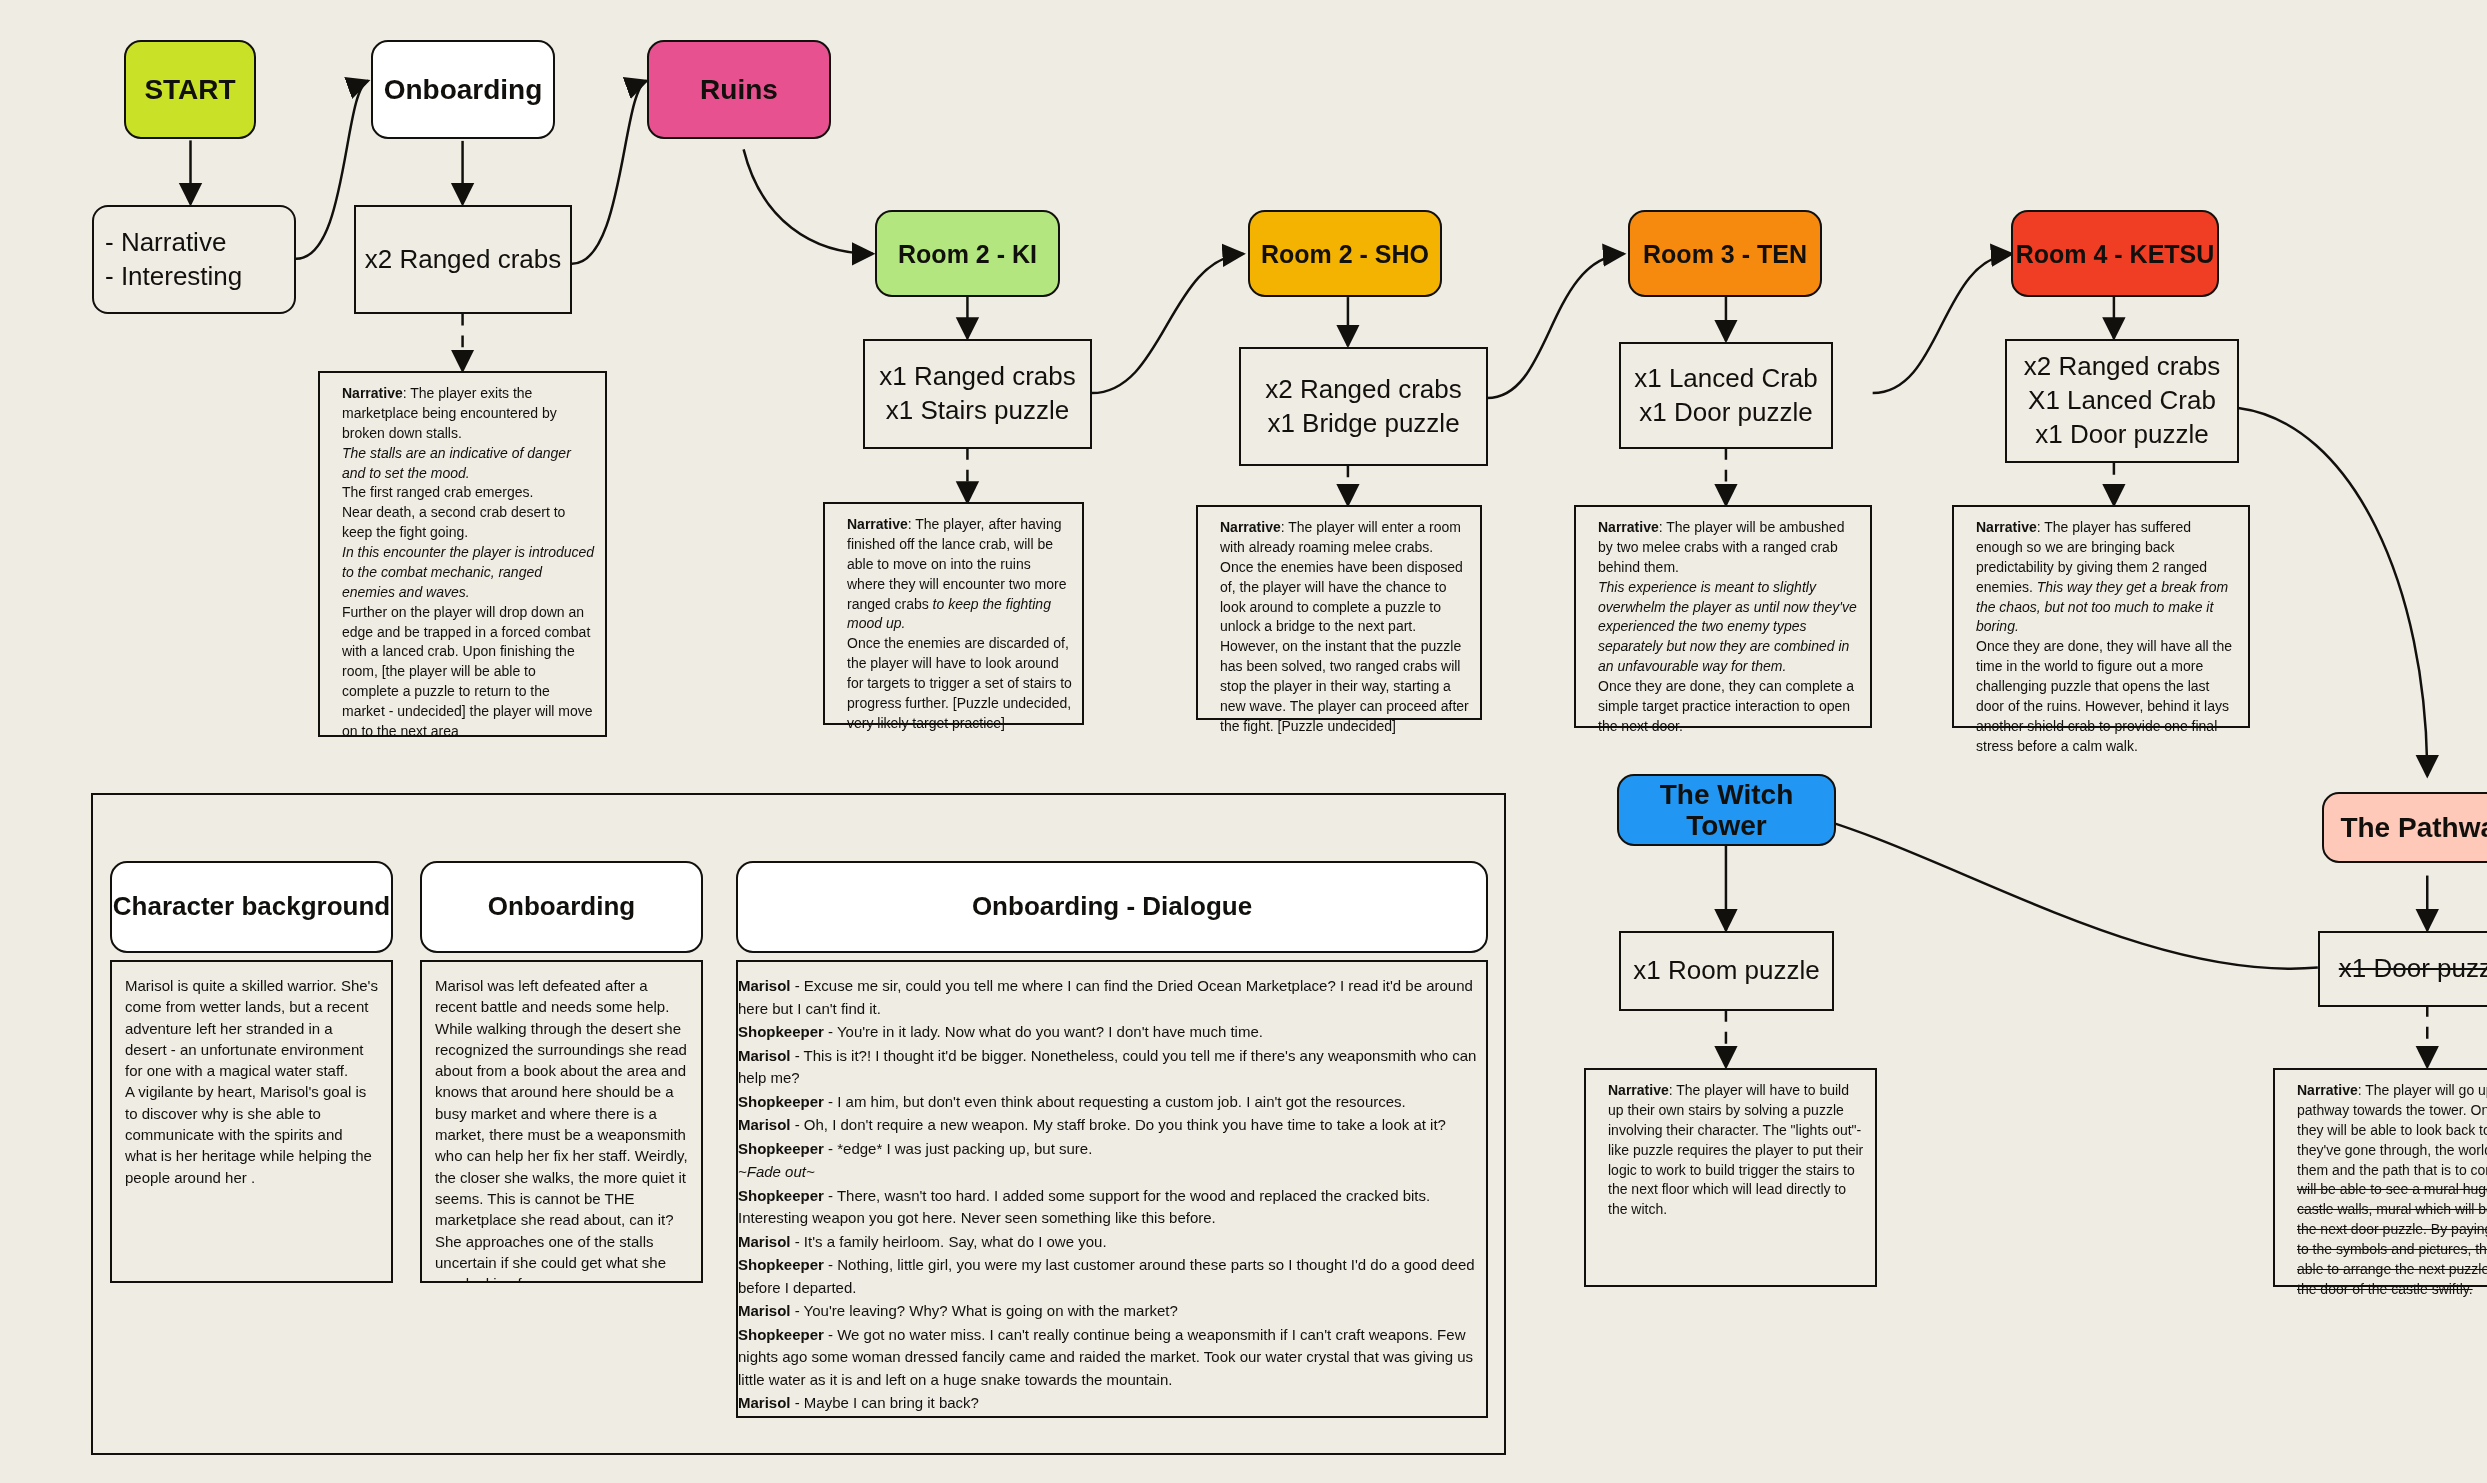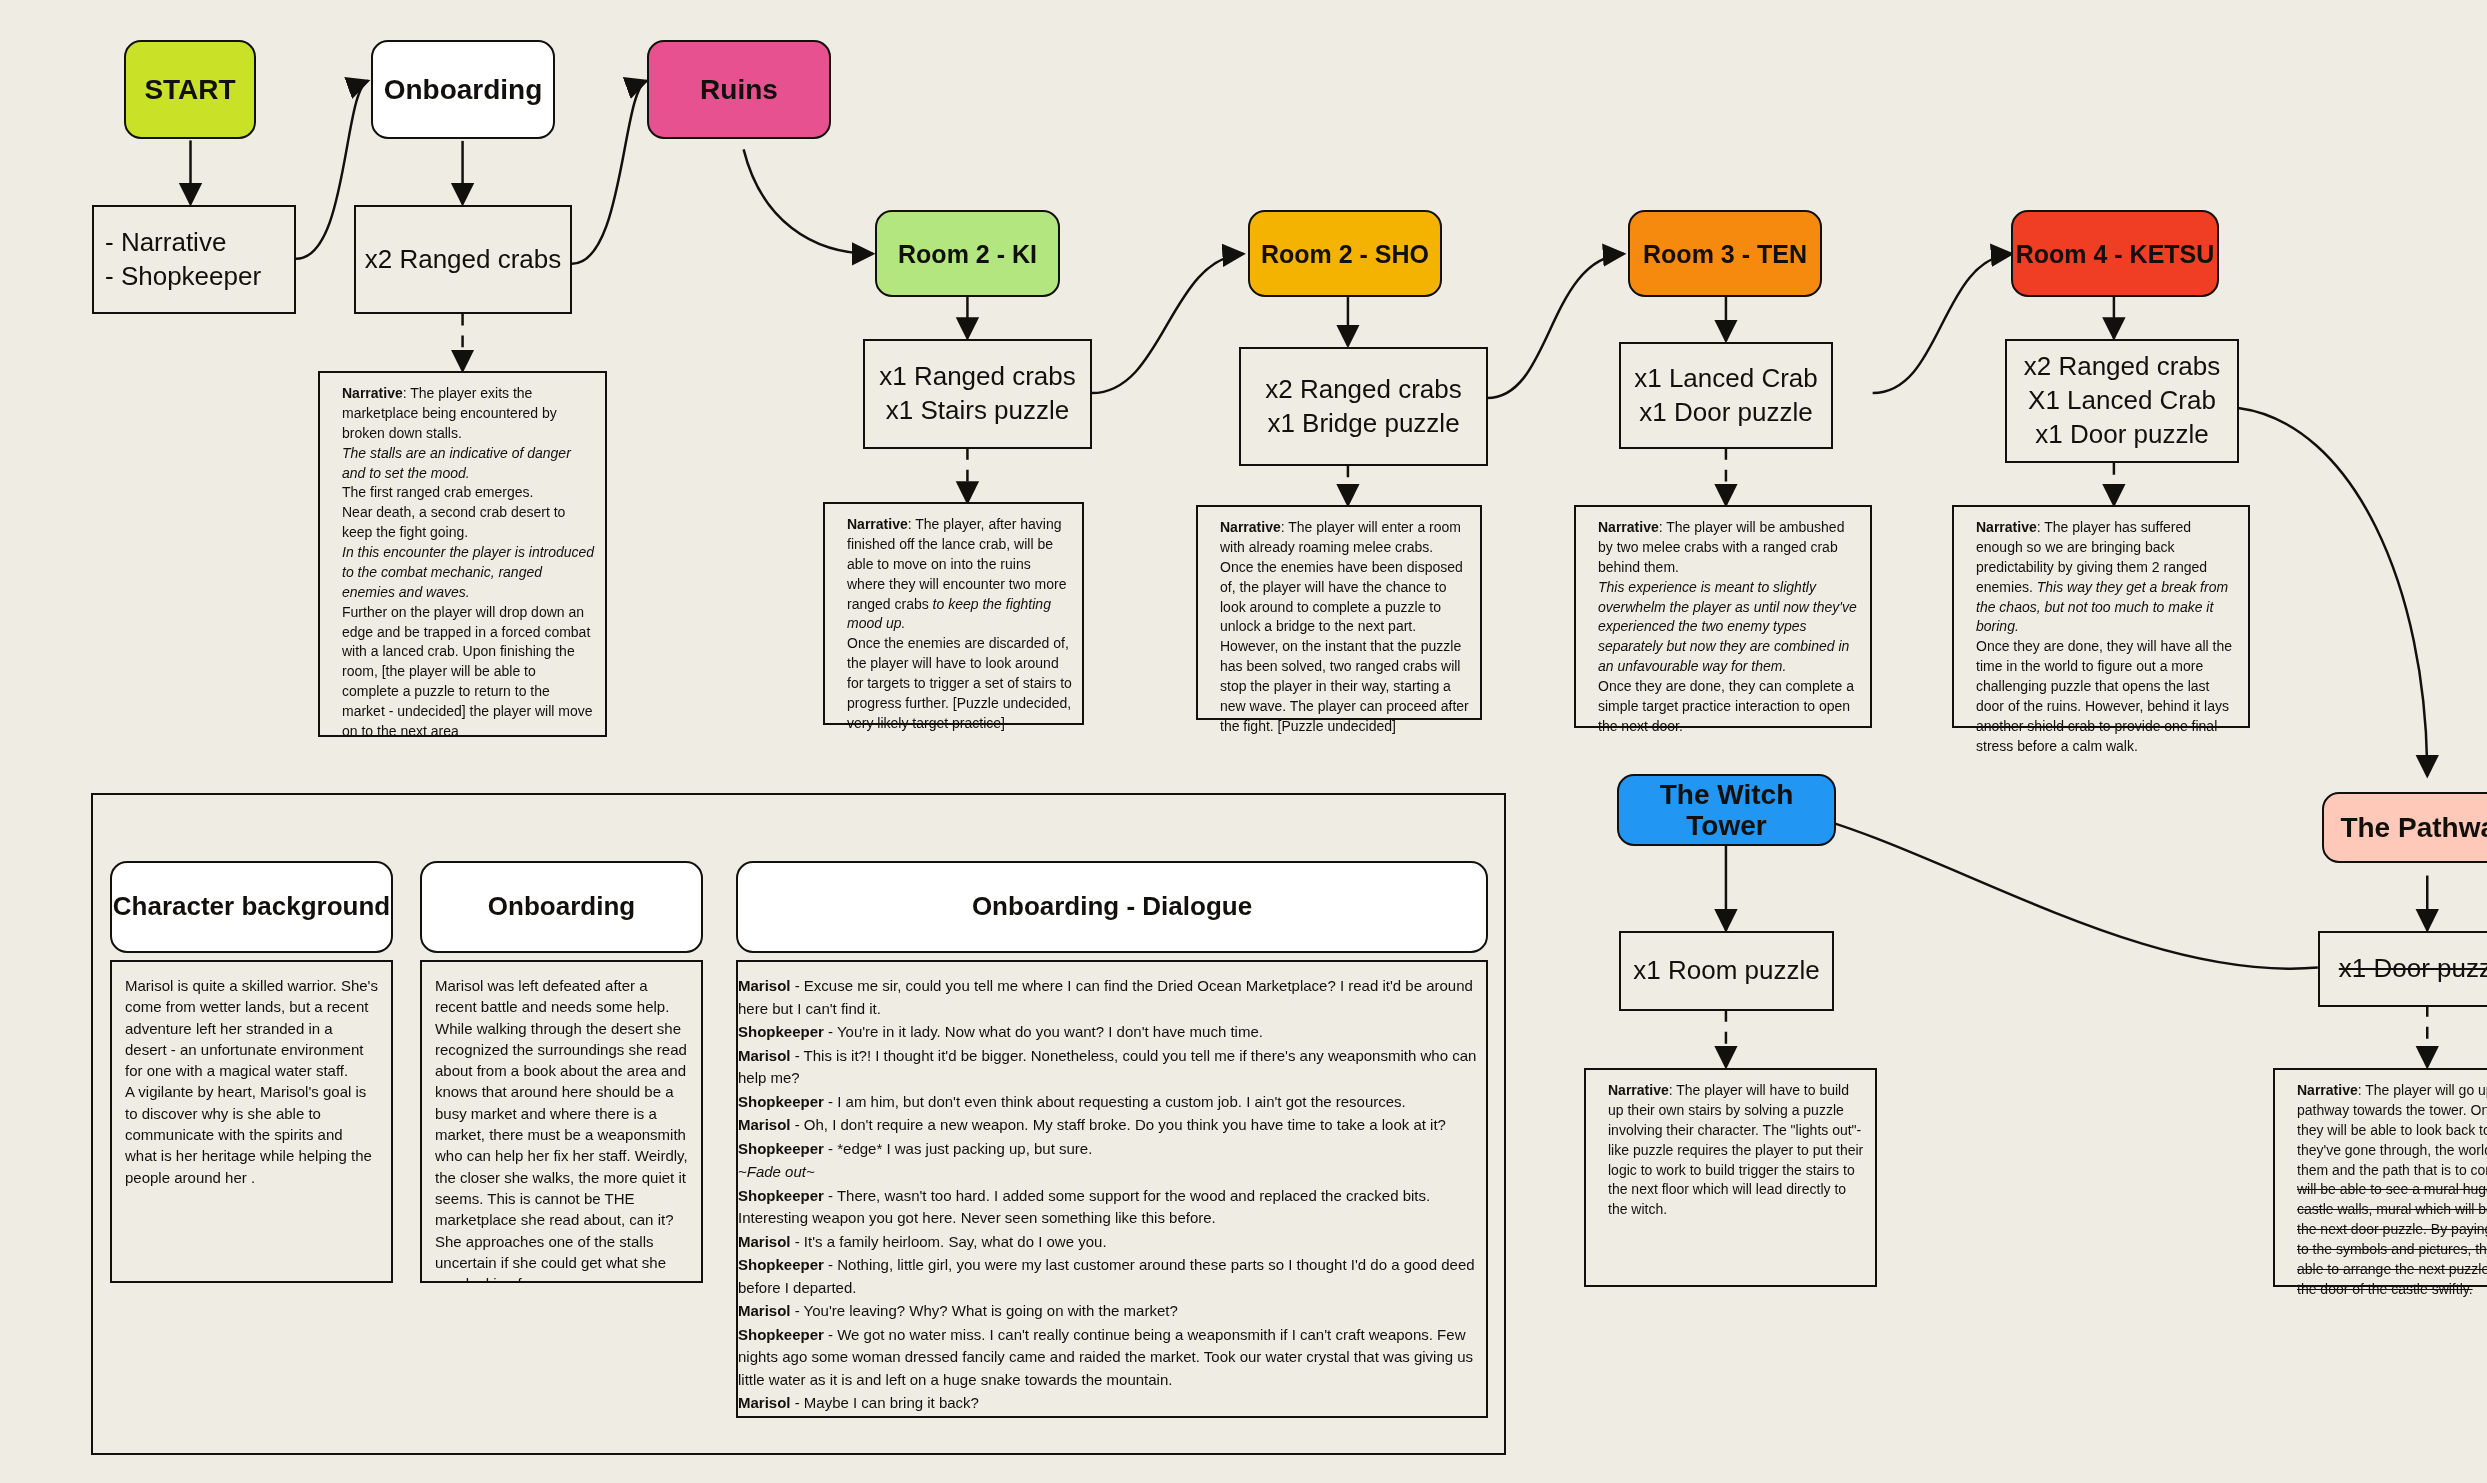--- a/index.html
+++ b/index.html
@@ -170,23 +170,23 @@
   </div>
 
   <div class="node plainbig" style="left:371px;top:40px;width:184px;height:99px;background:#ffffff;">
     <span>Onboarding</span>
   </div>
 
   <div class="node plainbig" style="left:647px;top:40px;width:184px;height:99px;background:#e8518f;">
     <span>Ruins</span>
   </div>
 
-  <div class="rect" style="left:92px;top:205px;width:204px;height:109px;align-items:flex-start;justify-content:center;padding-left:11px;">
+  <div class="rect" style="left:92px;top:205px;width:204px;height:109px;align-items:flex-start;justify-content:center;padding-left:11px;border-radius:16px;">
     <span class="ln">- Narrative</span>
-    <span class="ln">- Shopkeeper</span>
+    <span class="ln">- Interesting</span>
   </div>
 
   <div class="rect" style="left:354px;top:205px;width:218px;height:109px;">
     <span class="ln">x2 Ranged crabs</span>
   </div>
 
   <div class="node roomlbl" style="left:875px;top:210px;width:185px;height:87px;background:#b3e67f;">
     <span>Room 2 - KI</span>
   </div>
   <div class="node roomlbl" style="left:1248px;top:210px;width:194px;height:87px;background:#f5b301;">

